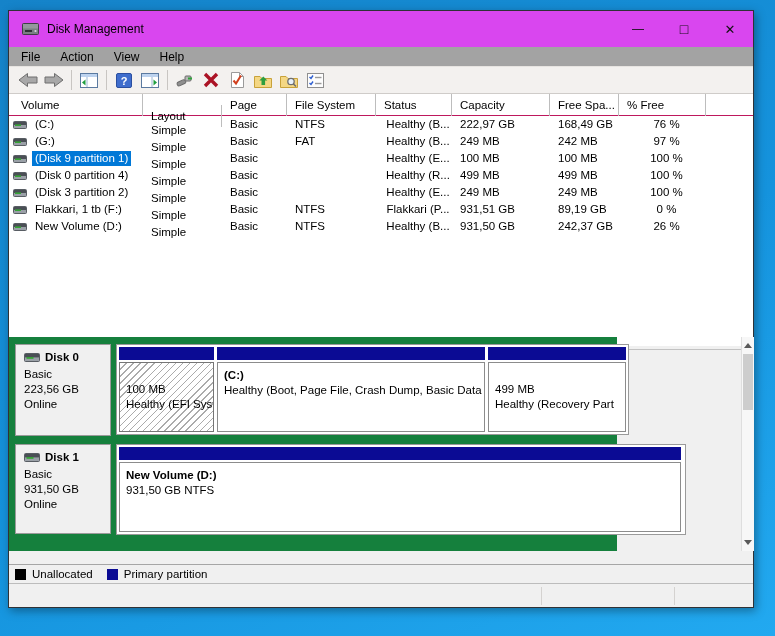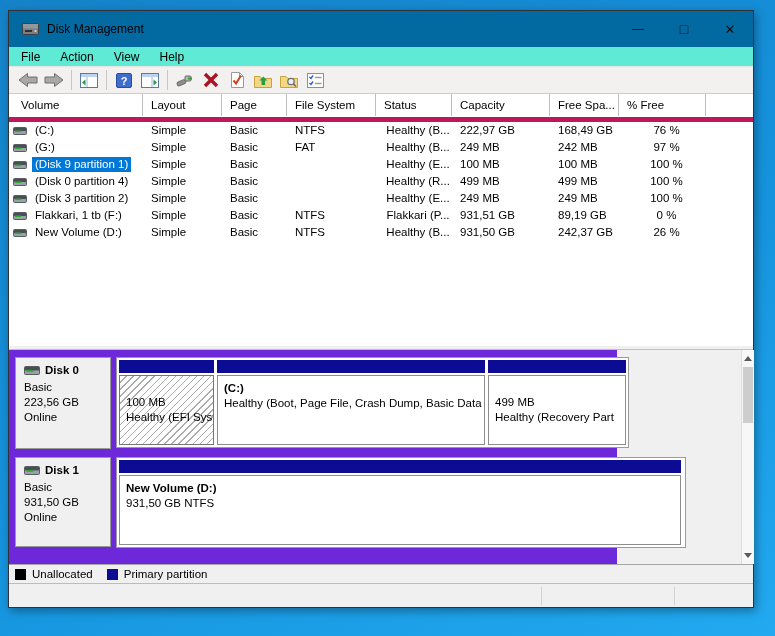--- a/index.html
+++ b/index.html
@@ -6,58 +6,58 @@
   html,body { width:775px; height:636px; overflow:hidden; }
   body { font-family:"Liberation Sans","DejaVu Sans",sans-serif; font-size:11.5px; color:#000; }
 
   .desktop { position:relative; width:775px; height:636px;
     background:linear-gradient(155deg,#1583c9 0%,#1593dd 55%,#22a9f0 100%); overflow:hidden; }
 
   .window { position:absolute; left:8px; top:10px; width:746px; height:598px;
     background:#f0f0f0; border:1px solid #2f3236; box-shadow:2px 3px 9px rgba(0,0,0,.35); }
 
   
-  .titlebar { position:absolute; left:0; top:0; width:744px; height:36px; background:#0369a1; display:flex; align-items:center; }
+  .titlebar { position:absolute; left:0; top:0; width:744px; height:36px; background:#d946ef; display:flex; align-items:center; }
   .app-icon { margin-left:13px; display:inline-flex; }
   .title { margin-left:8px; font-size:12px; }
   .controls { position:absolute; right:0; top:0; height:36px; display:flex; }
   .ctrl { width:46px; height:36px; display:flex; align-items:center; justify-content:center; font-size:12px; color:#111; }
   .ctrl.max { font-size:14px; }
   .ctrl.close { font-size:13px; }
 
   
-  .menubar { position:absolute; left:0; top:36px; width:744px; height:19px; background:#5eead4; display:flex; align-items:center; font-size:12px; }
+  .menubar { position:absolute; left:0; top:36px; width:744px; height:19px; background:#a3a3a3; display:flex; align-items:center; font-size:12px; }
   .menu-item { padding:0 10px; height:19px; display:flex; align-items:center; }
   .menu-item:first-child { margin-left:2px; }
 
   
   .toolbar { position:absolute; left:0; top:55px; width:744px; height:28px; background:#f3f1ef;
     border-top:1px solid #e7e4e1; border-bottom:1px solid #cfccc9; display:flex; align-items:center; padding-left:6px; }
   .tbtn { width:26px; height:24px; display:flex; align-items:center; justify-content:center; }
   .tsep { width:1px; height:20px; background:#c8c5c2; margin:0 4px; }
 
   
   .listview { position:absolute; left:0; top:83px; width:744px; height:252px; background:#fff; overflow:hidden; }
-  .lv-header { display:flex; height:28px; border-bottom:5px solid #be185d; }
+  .lv-header { display:flex; height:22px; border-bottom:1px solid #be185d; }
   .hcell { display:flex; align-items:center; padding-left:8px; border-right:1px solid #bdbdbd; height:22px; }
   .hcell.c0 { padding-left:12px; }
-  .c0{width:134px;} .c1{width:79px;} .c2{width:65px;} .c3{width:89px;} .c4{width:76px;text-align:center;}
+  .c0{width:134px;} .c1{width:79px;margin-top:11px;} .c2{width:65px;} .c3{width:89px;} .c4{width:76px;text-align:center;}
   .c5{width:98px;} .c6{width:69px;} .c7{width:87px;text-align:center;} .c8{flex:1; border-right:none;}
   .lv-row { display:flex; height:17px; align-items:center; }
   .lv-row .cell { padding-left:8px; overflow:hidden; white-space:nowrap; height:17px; line-height:17px; }
   .lv-row .cell.c0 { padding-left:4px; display:flex; align-items:center; }
   .vol-icon { margin-right:5px; display:inline-flex; flex:none; }
   .vol-name { padding:0 3px; line-height:15px; }
   .vol-name.sel { background:#0078d7; color:#fff; }
 
   
   .splitter { position:absolute; left:0; top:335px; width:744px; height:4px; background:#f0f0f0; border-bottom:1px solid #c2c2c2; }
 
   
-  .pane { position:absolute; left:0; top:339px; width:608px; height:214px; background:#6d28d9; }
+  .pane { position:absolute; left:0; top:326px; width:608px; height:214px; background:#15803d; }
   .disk-box { position:absolute; left:6px; width:96px; background:#f0f0f0; border:1px solid #9a9a9a; padding:6px 0 0 8px; }
   .disk-box .dname { font-weight:bold; display:flex; align-items:center; gap:5px; margin-bottom:4px; }
   .disk-box .dline { line-height:15px; }
   .strip { position:absolute; left:107px; height:91px; background:#fff; border:1px solid #9a9a9a; padding:2px; display:flex; gap:3px; }
   .part { display:flex; flex-direction:column; }
   .pbar { height:13px; background:#0b0b94; flex:none; }
   .pbody { flex:1; margin-top:2px; border:1px solid #8c8c8c; background:#fff; padding-left:6px; overflow:hidden; white-space:nowrap; display:flex; flex-direction:column; }
   .pbody.toppad { padding-top:5px; }
   .pbody.vcenter { justify-content:center; }
   .pbody.hatch { border:1px solid #767676;

